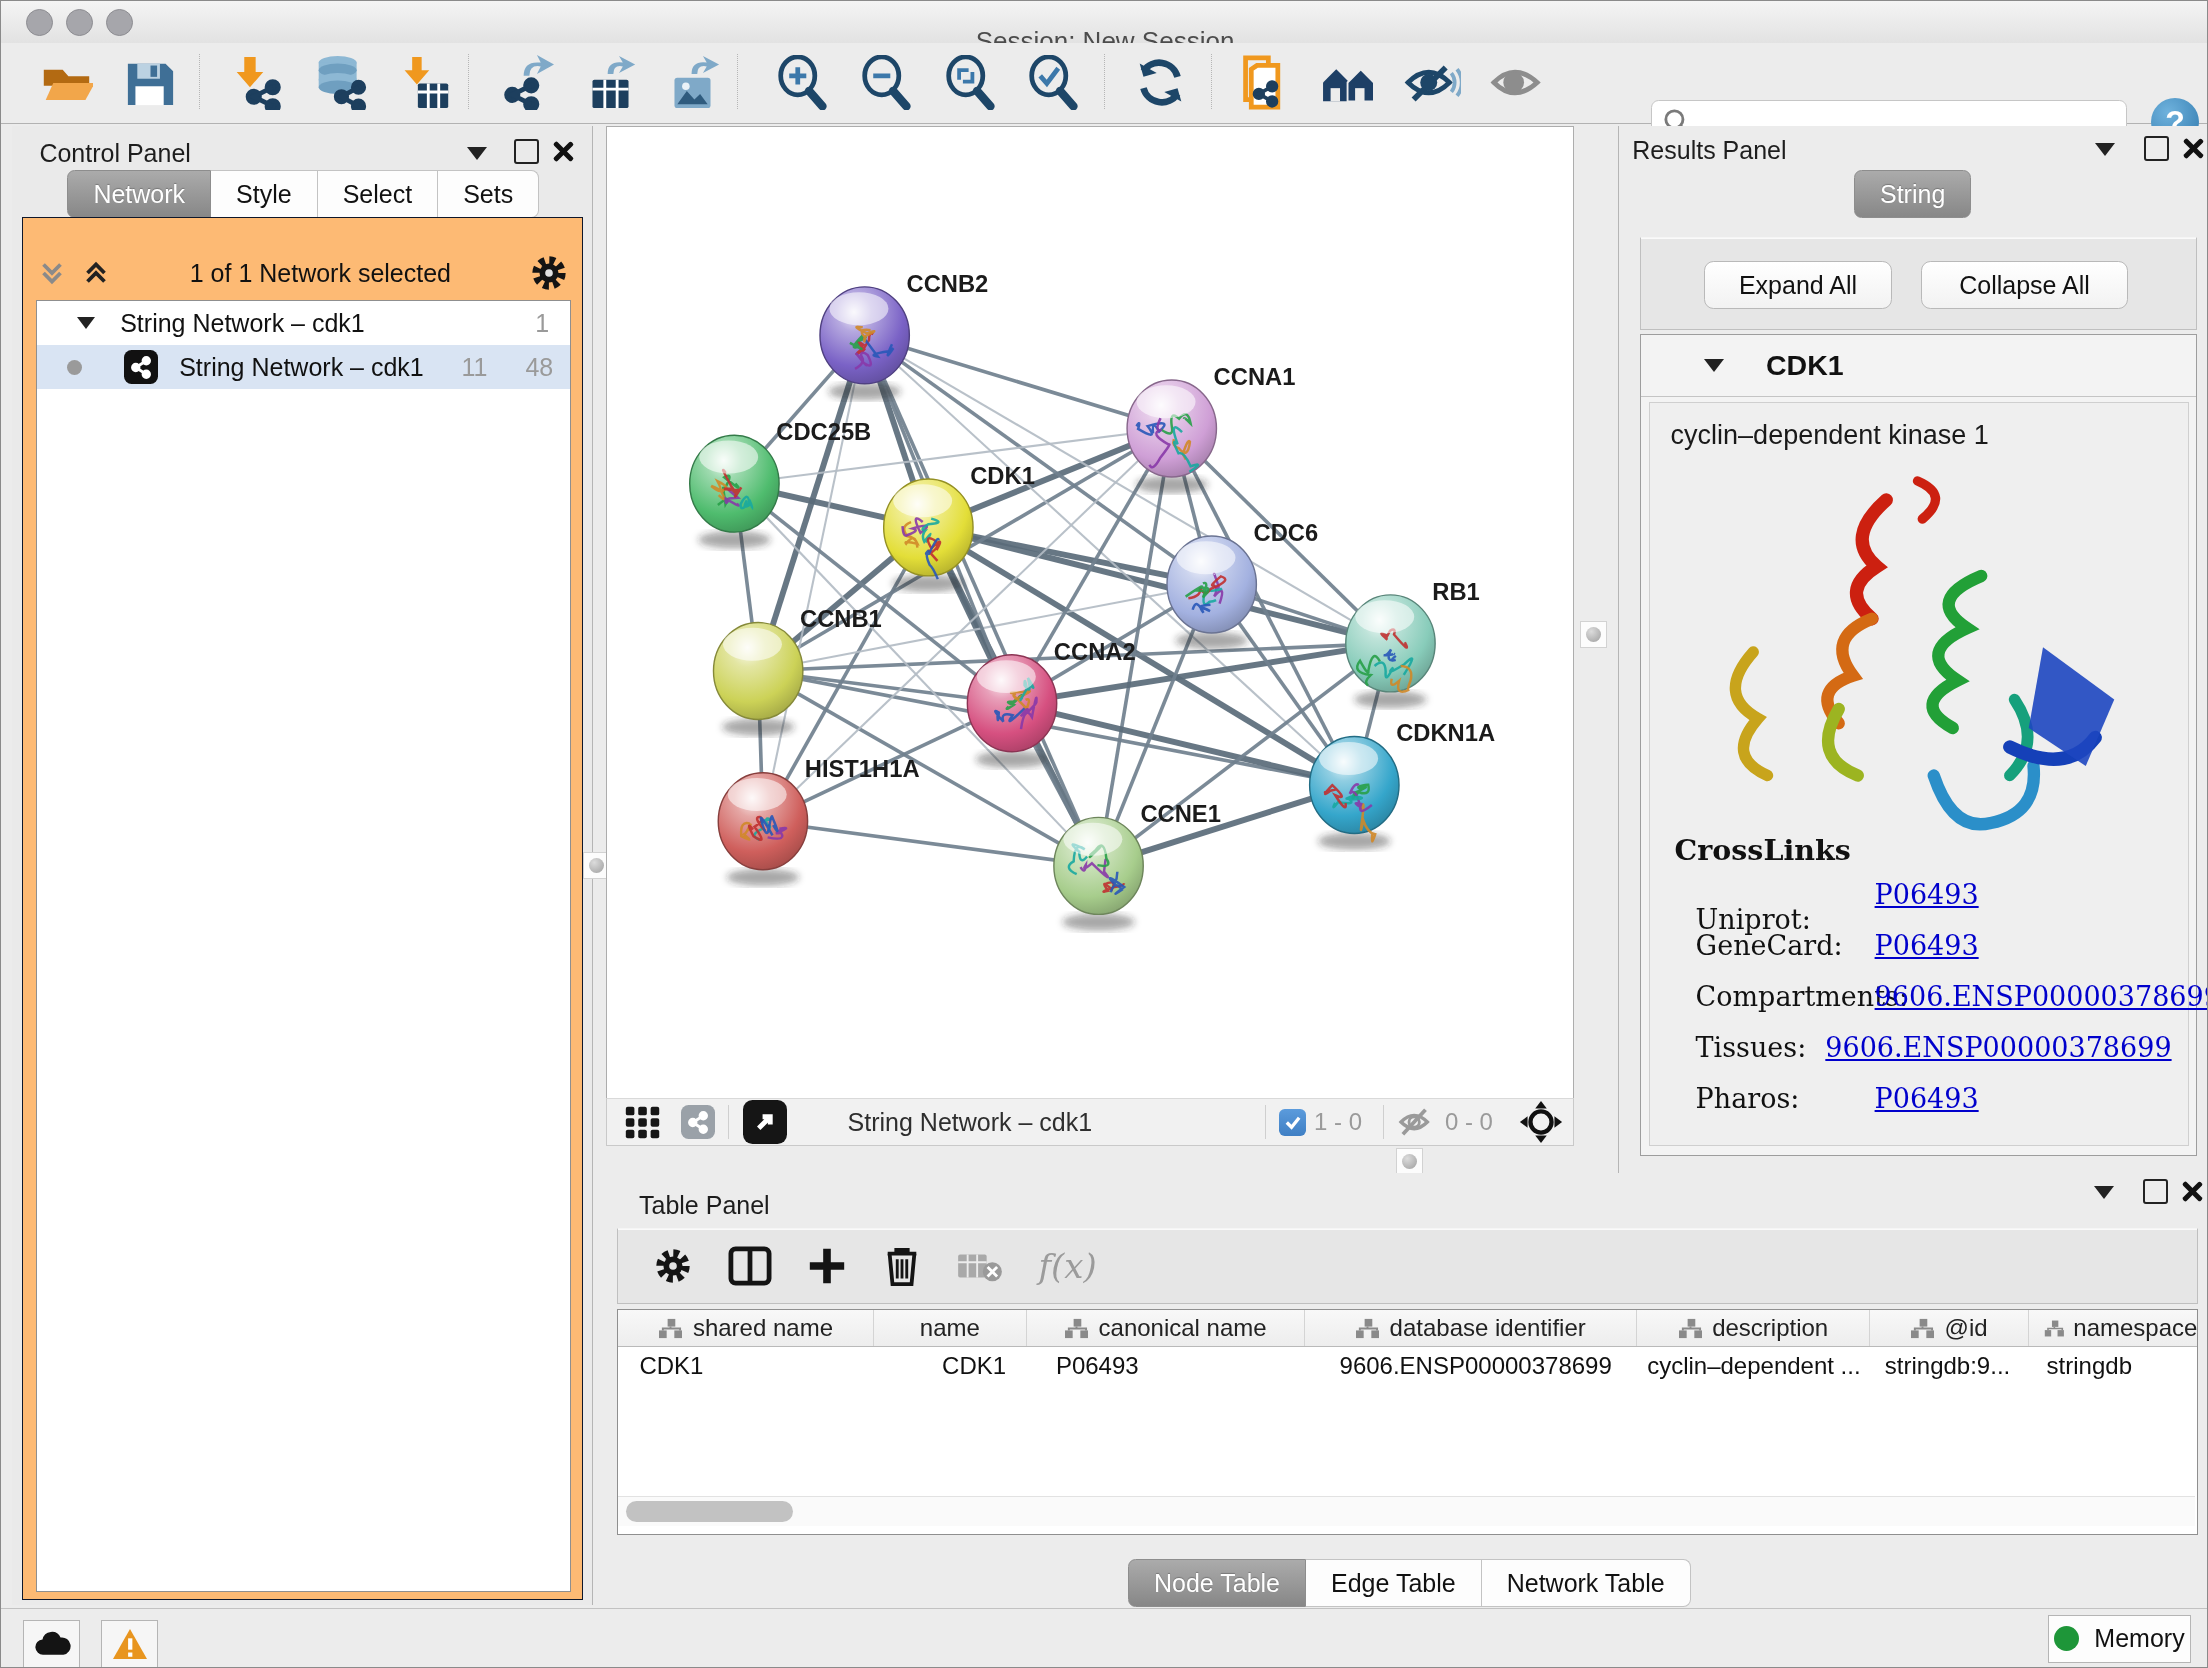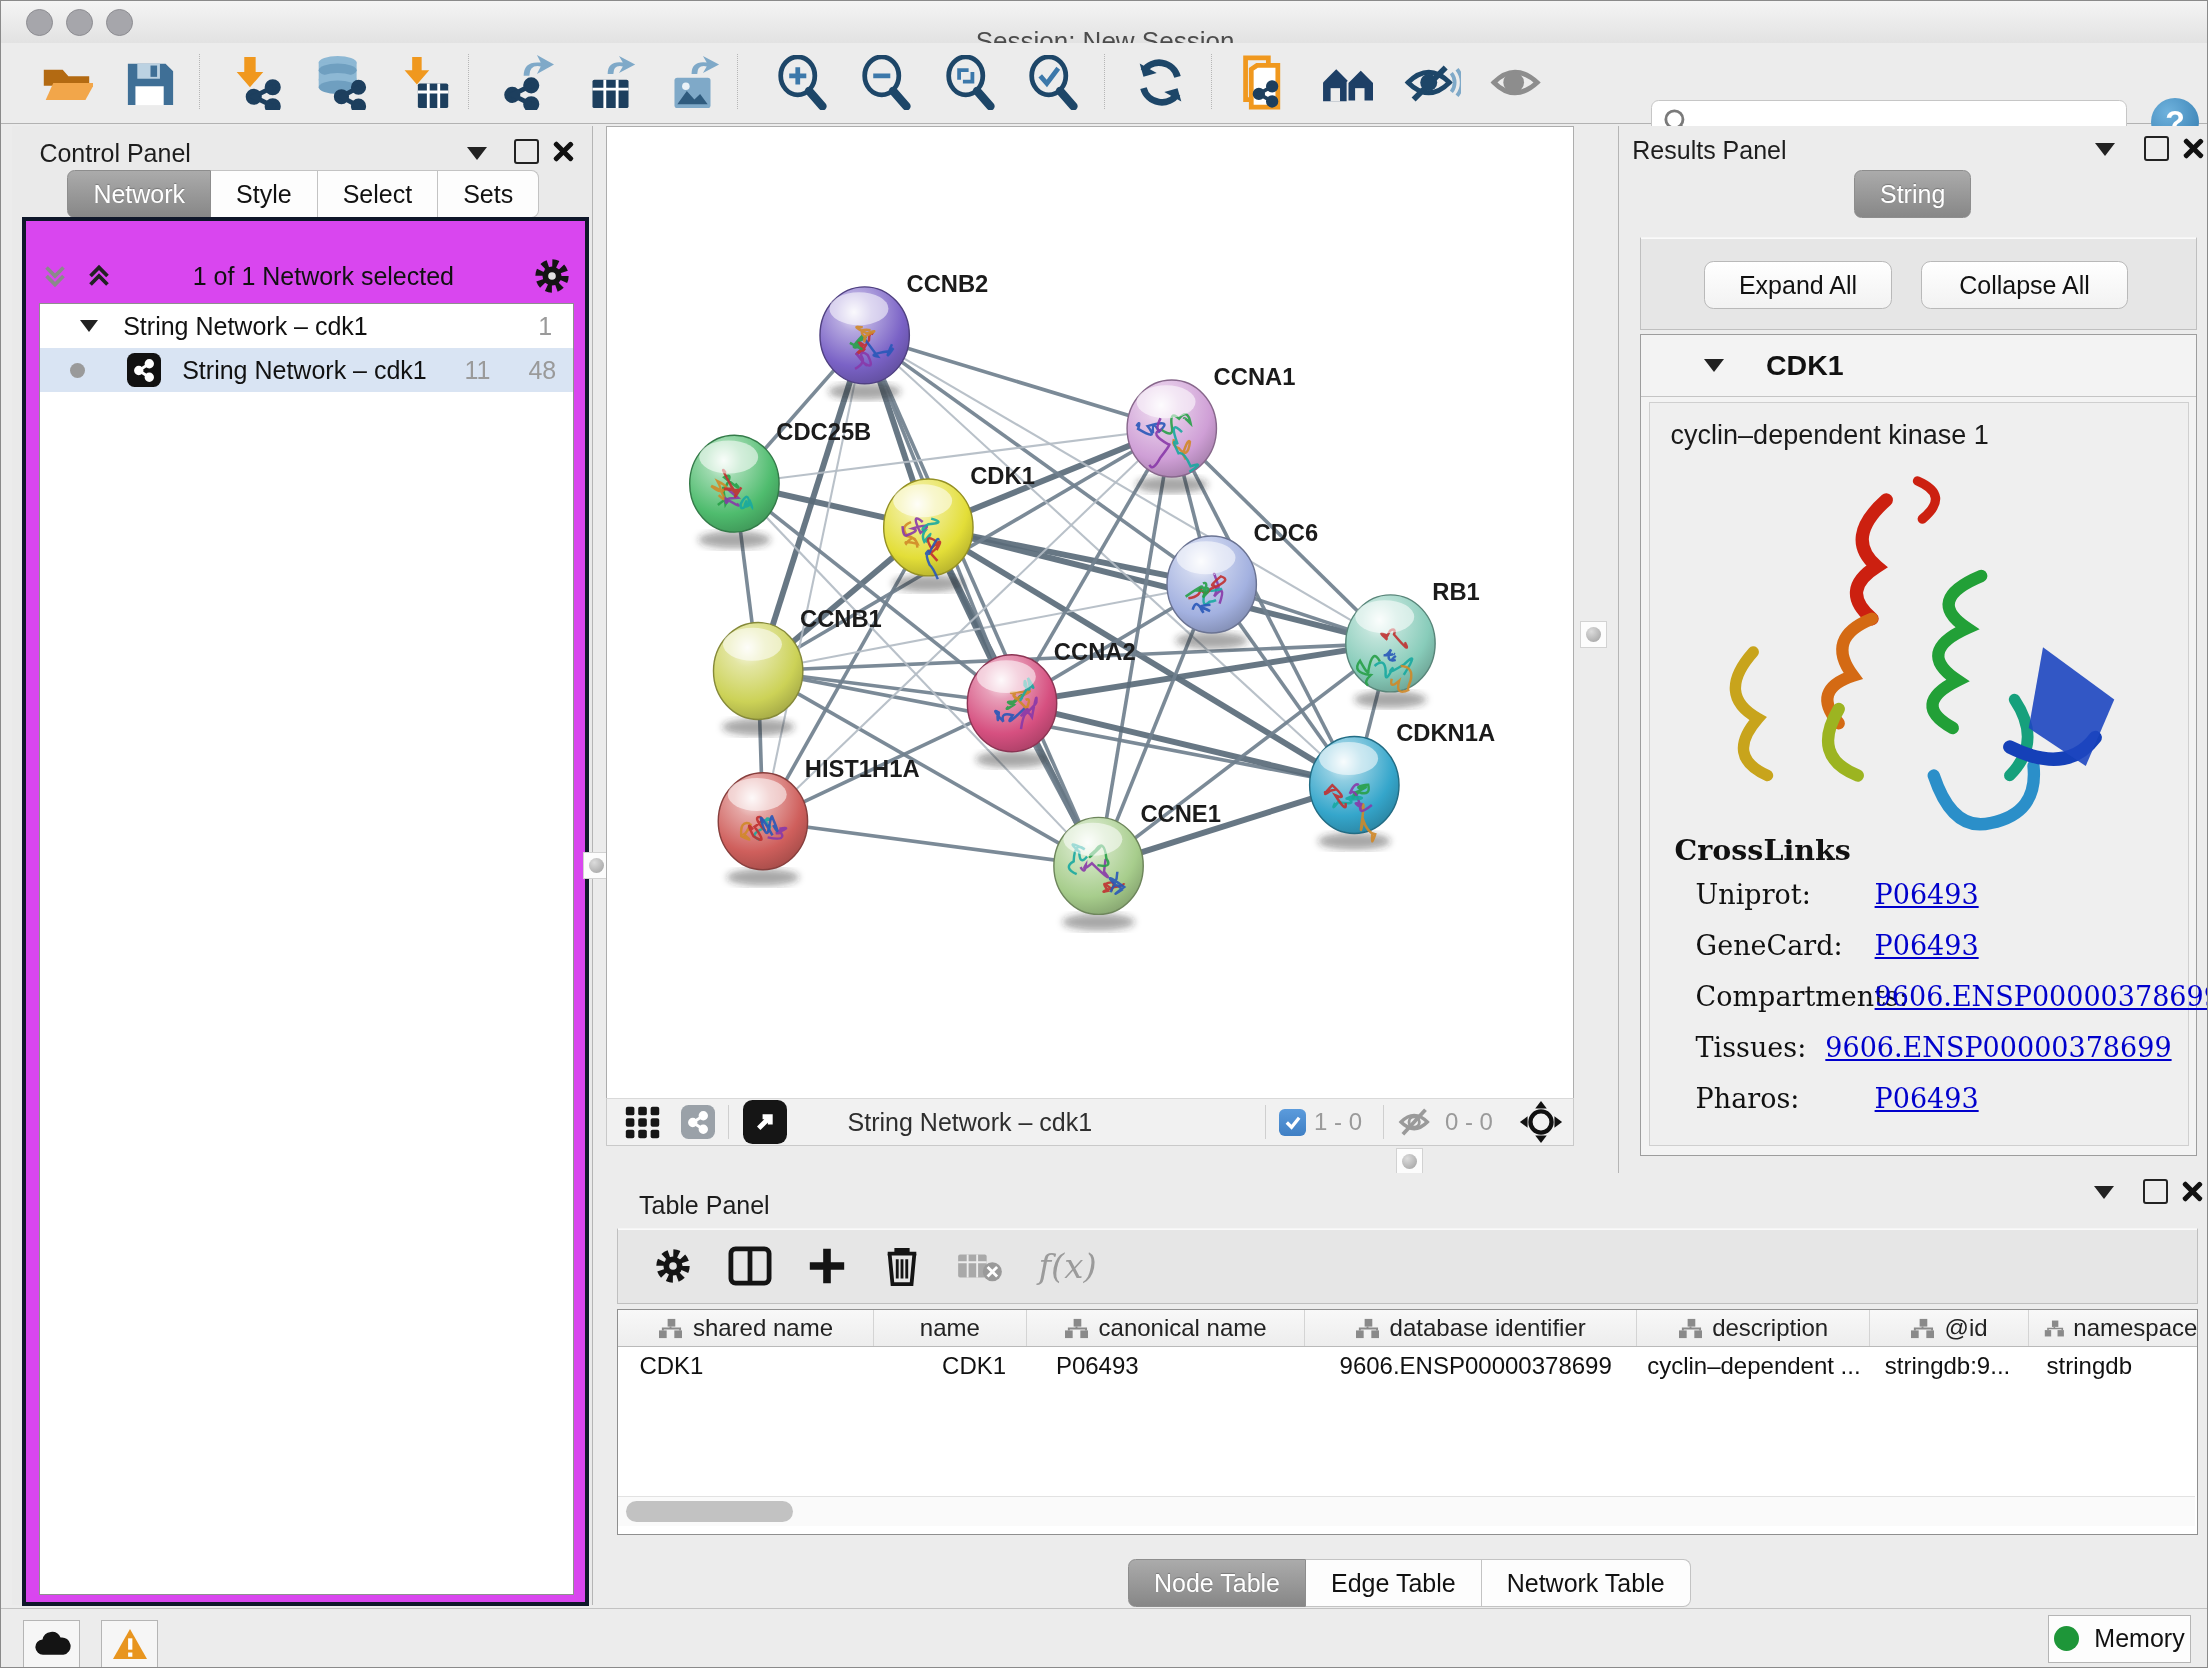--- a/index.html
+++ b/index.html
@@ -33,21 +33,21 @@
   .tab{height:46px;display:flex;align-items:center;justify-content:center;font-size:25px;
     background:#fdfdfd;border:1px solid #c3c3c3;border-left:none;color:#111;padding:0 25px;}
   .tab.first{border-left:1px solid #c3c3c3;border-radius:7.6px 0 0 7.6px;}
   .tab.last{border-radius:0 7.6px 7.6px 0;}
   .tab.single{border-left:1px solid #c3c3c3;border-radius:7.6px;}
   .tab.active{background:linear-gradient(#ababab,#878787);color:#fff;border-color:#8d8d8d;
     text-shadow:0 -1px 1px rgba(0,0,0,.25);}
   .raised{background:#e6e6e6;border:1px solid #bfbfbf;border-top-color:#f5f5f5;box-shadow:inset 0 1px 0 #fafafa;}
   
   .cpanel{left:11.4px;top:125px;width:580px;height:1479px;background:#eaeaea;border-right:1px solid #b5b5b5;}
-  .cp-inner{left:9.5px;top:91px;width:559px;height:1381px;background:#d946ef;border:4px solid #0f172a;}
+  .cp-inner{left:9.5px;top:91px;width:559px;height:1381px;background:#fdba74;border:1px solid #0f172a;}
   .selrow{left:13.3px;top:34px;width:533px;height:42px;display:flex;align-items:center;}
   .listbox{left:13.3px;top:82px;width:533px;height:1290px;background:#fff;border:1px solid #8f8f8f;overflow:hidden;}
   .trow{height:44px;display:flex;align-items:center;font-size:25px;color:#111;}
   .trow .cnt{color:#9a9a9a;}
   .trow.sel{background:#d9e4f3;}
   .sharebadge{width:34px;height:34px;border-radius:7.6px;background:#111;display:flex;align-items:center;justify-content:center;}
   .graydot{width:15px;height:15px;border-radius:50%;background:#9a9a9a;}
   
   .canvas{left:605px;top:125px;width:966px;height:971px;background:#fff;border:1px solid #adadad;box-sizing:content-box;}
   .netbar{left:605px;top:1097px;width:968px;height:48px;background:#f1f1f1;border:1px solid #c9c9c9;border-top:1px solid #d9d9d9;
@@ -693,21 +693,21 @@
             <path d="M250,330 q20,60 60,50 q50,-10 45,-60" stroke="#2b8fc9" stroke-width="13"></path>
             <path d="M330,300 q60,30 90,-10" stroke="#1540b8" stroke-width="14"></path>
           </g>
           <path d="M365,195 L440,250 L410,320 L350,280 Z" fill="#1d46c0" opacity="0.9"></path>
           <path d="M238,60 q30,-25 -5,-40" fill="none" stroke="#cc2010" stroke-width="10" stroke-linecap="round"></path>
         </svg>
 
         <div class="abs serif" style="left:25px;top:430px;font-size:28.5px;font-weight:bold;color:#111;">CrossLinks</div>
         <div class="abs" style="left:46px;top:476px;width:476px;">
           <div style="display:flex;height:51px;">
-            <span class="serif xl-label" style="width:179px;">Uniprot:</span>
+            <span class="serif xl-label" style="width:179px;margin-top:25px;">Uniprot:</span>
             <a class="serif xl-link">P06493</a>
           </div>
           <div style="display:flex;height:51px;">
             <span class="serif xl-label" style="width:179px;">GeneCard:</span>
             <a class="serif xl-link">P06493</a>
           </div>
           <div style="display:flex;height:51px;">
             <span class="serif xl-label" style="width:179px;">Compartments:</span>
             <a class="serif xl-link">9606.ENSP00000378699</a>
           </div>

